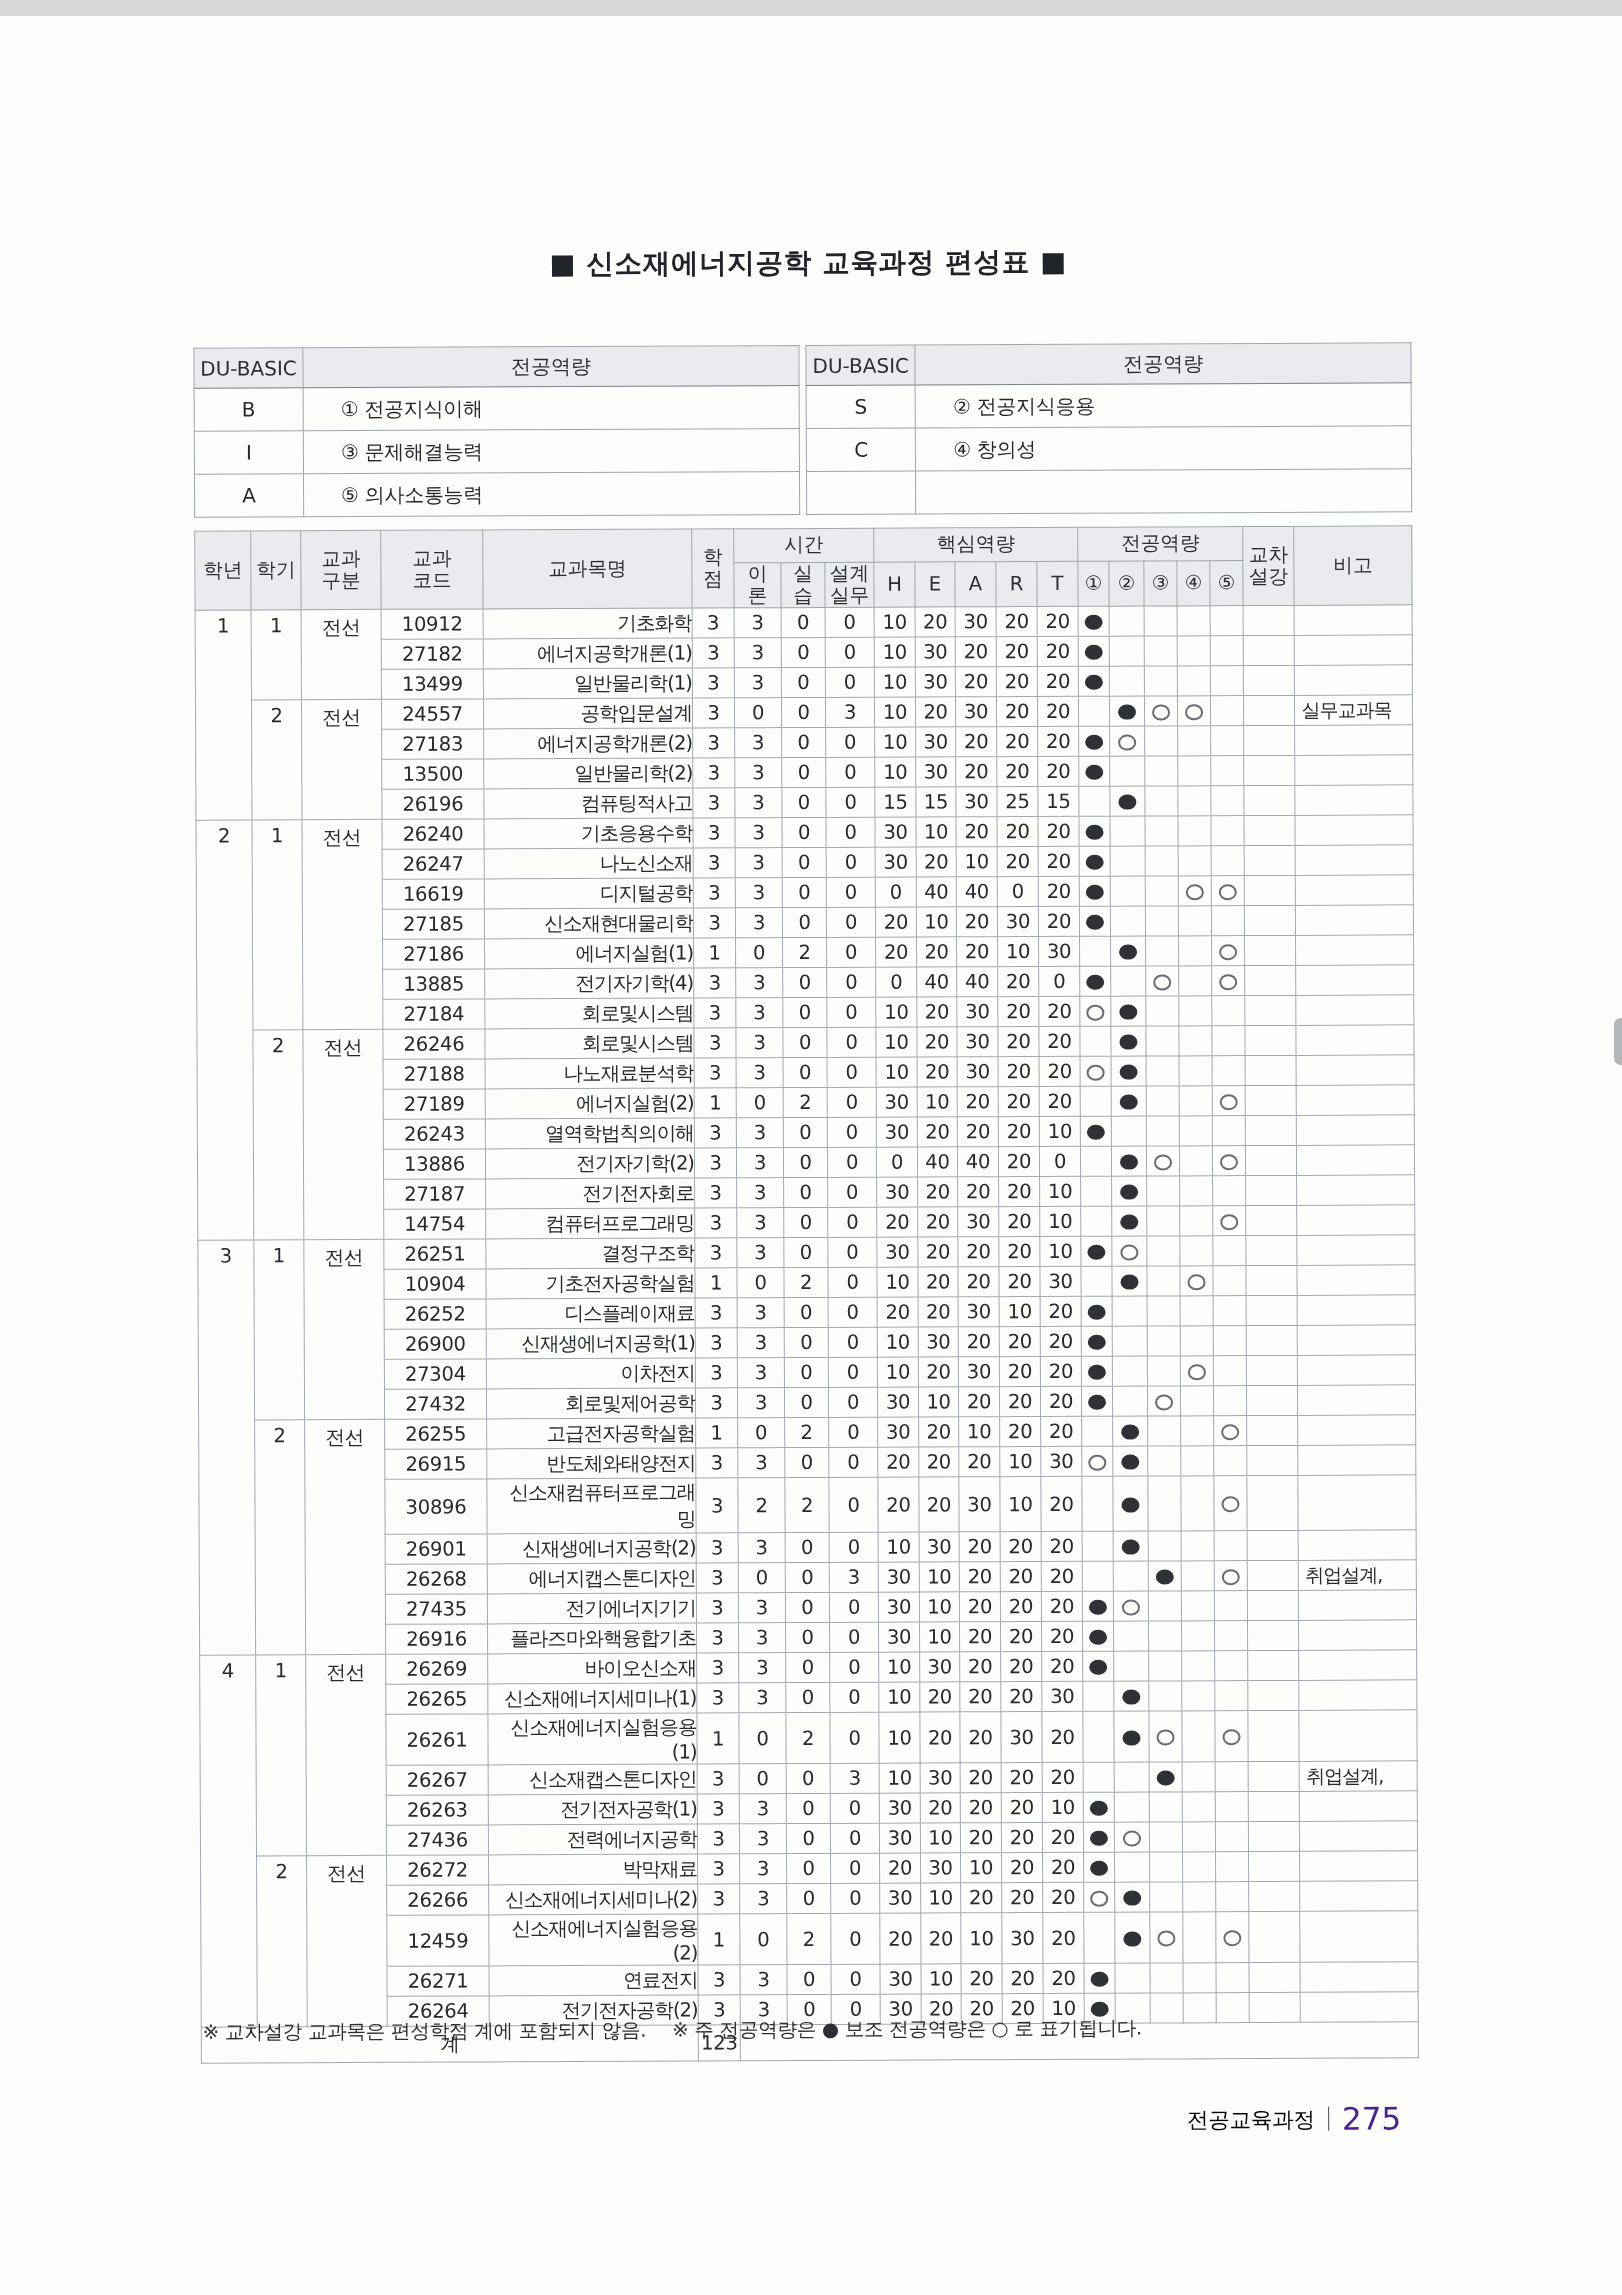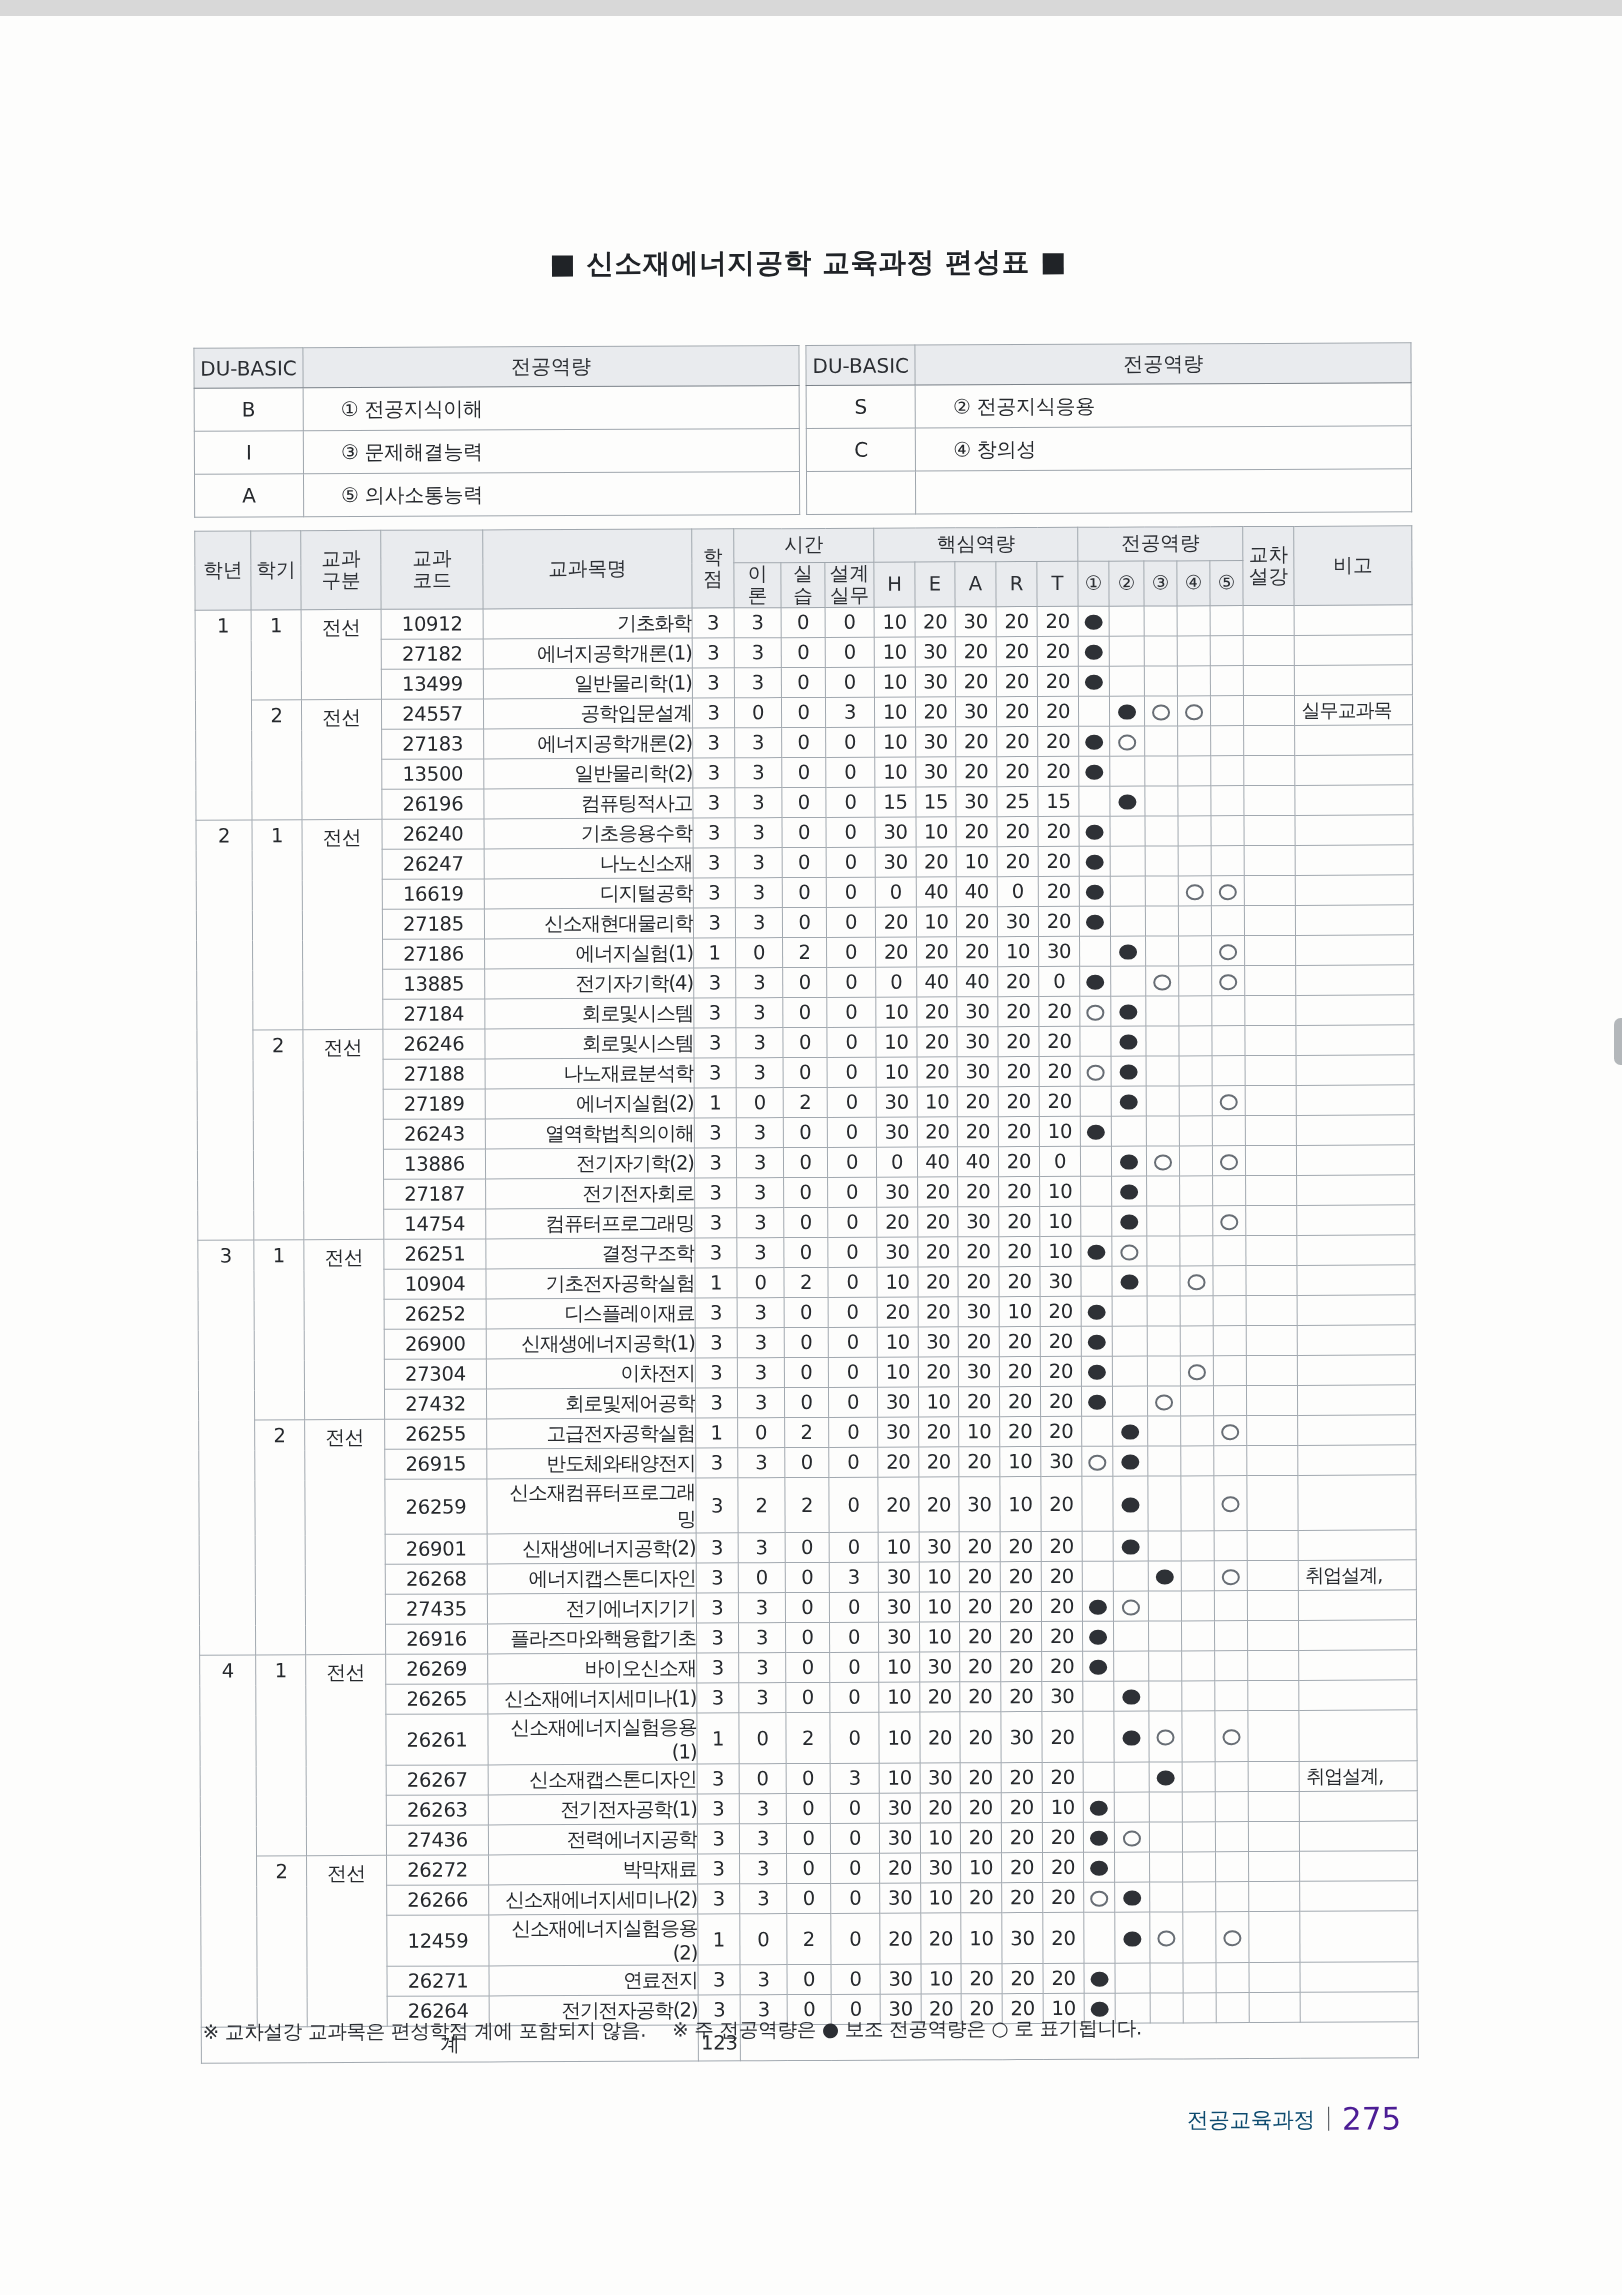--- a/index.html
+++ b/index.html
@@ -47,21 +47,21 @@
   table.main tr.ystart td { border-top:1.3px solid #70767d; }
   table.main tr.total td { border-top:1.3px solid #565c62; height:35px; }
 
   .dF { display:inline-block; width:17.7px; height:15px; background:#2e3136; border-radius:50%; vertical-align:middle; }
   .dO { display:inline-block; width:13.7px; height:11.8px; border:2px solid #686e75; border-radius:50%; background:transparent; vertical-align:middle; }
 
   
   .footnote { position:absolute; left:198px; top:2000px; font-size:19.6px; color:#2b2e33; letter-spacing:-0.3px; }
   .footnote span.gap { display:inline-block; width:26px; }
   .pagefoot { position:absolute; right:226px; top:2087px; display:flex; align-items:center; gap:13px; }
-  .pagefoot .lab { font-size:21.6px; color:#0c4a6e; letter-spacing:-0.3px; }
+  .pagefoot .lab { font-size:21.6px; color:#000000; letter-spacing:-0.3px; }
   .pagefoot .bar { width:1.3px; height:23.6px; background:#43474c; }
   .pagefoot .num { font-size:31px; color:#4c1d95; }
 
   .smudge { position:absolute; right:0; top:1002px; width:8.5px; height:47px; background:#b3b7ba; border-radius:6.5px 0 0 6.5px; }
 </style>
 </head>
 <body>
 
 <div id="page">
   <div id="scan">
@@ -775,21 +775,21 @@
               <td>30</td>
               <td><span class="dO"></span></td>
               <td><span class="dF"></span></td>
               <td></td>
               <td></td>
               <td></td>
               <td></td>
               <td></td>
             </tr>
             <tr>
-              <td>26259</td>
+              <td>30896</td>
               <td class="name">신소재컴퓨터프로그래밍</td>
               <td>3</td>
               <td>2</td>
               <td>2</td>
               <td>0</td>
               <td>20</td>
               <td>20</td>
               <td>30</td>
               <td>10</td>
               <td>20</td>

